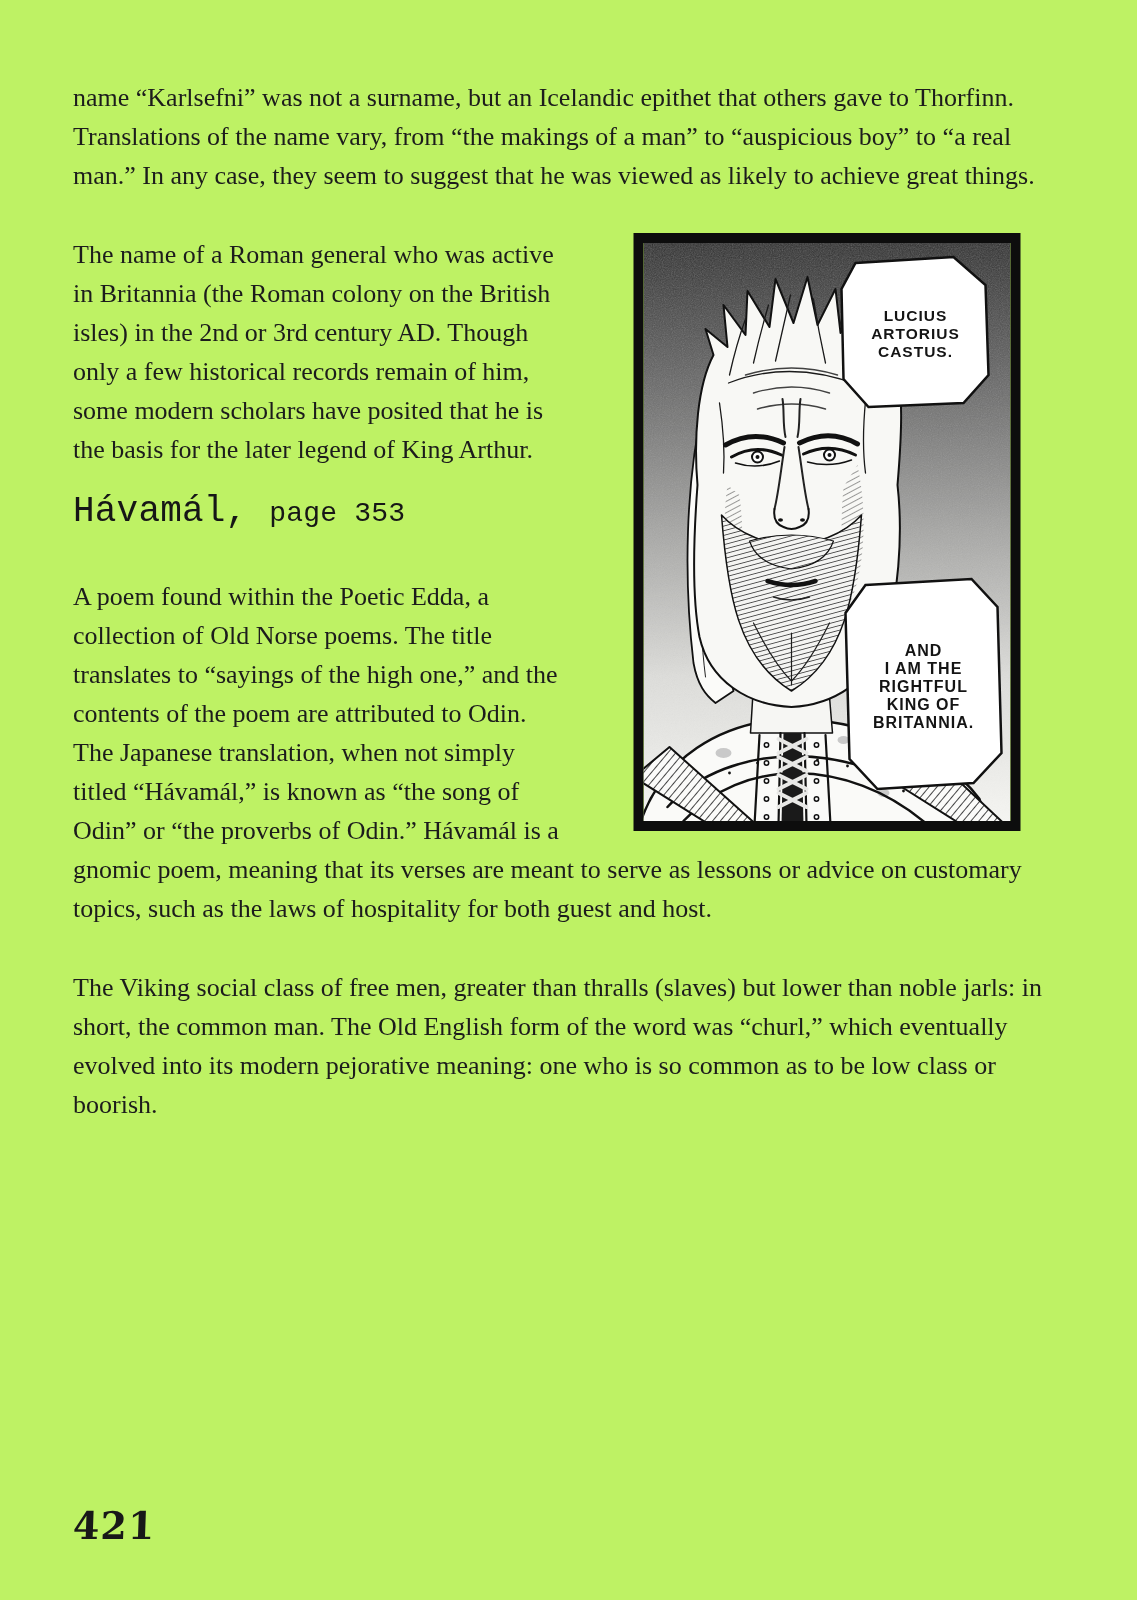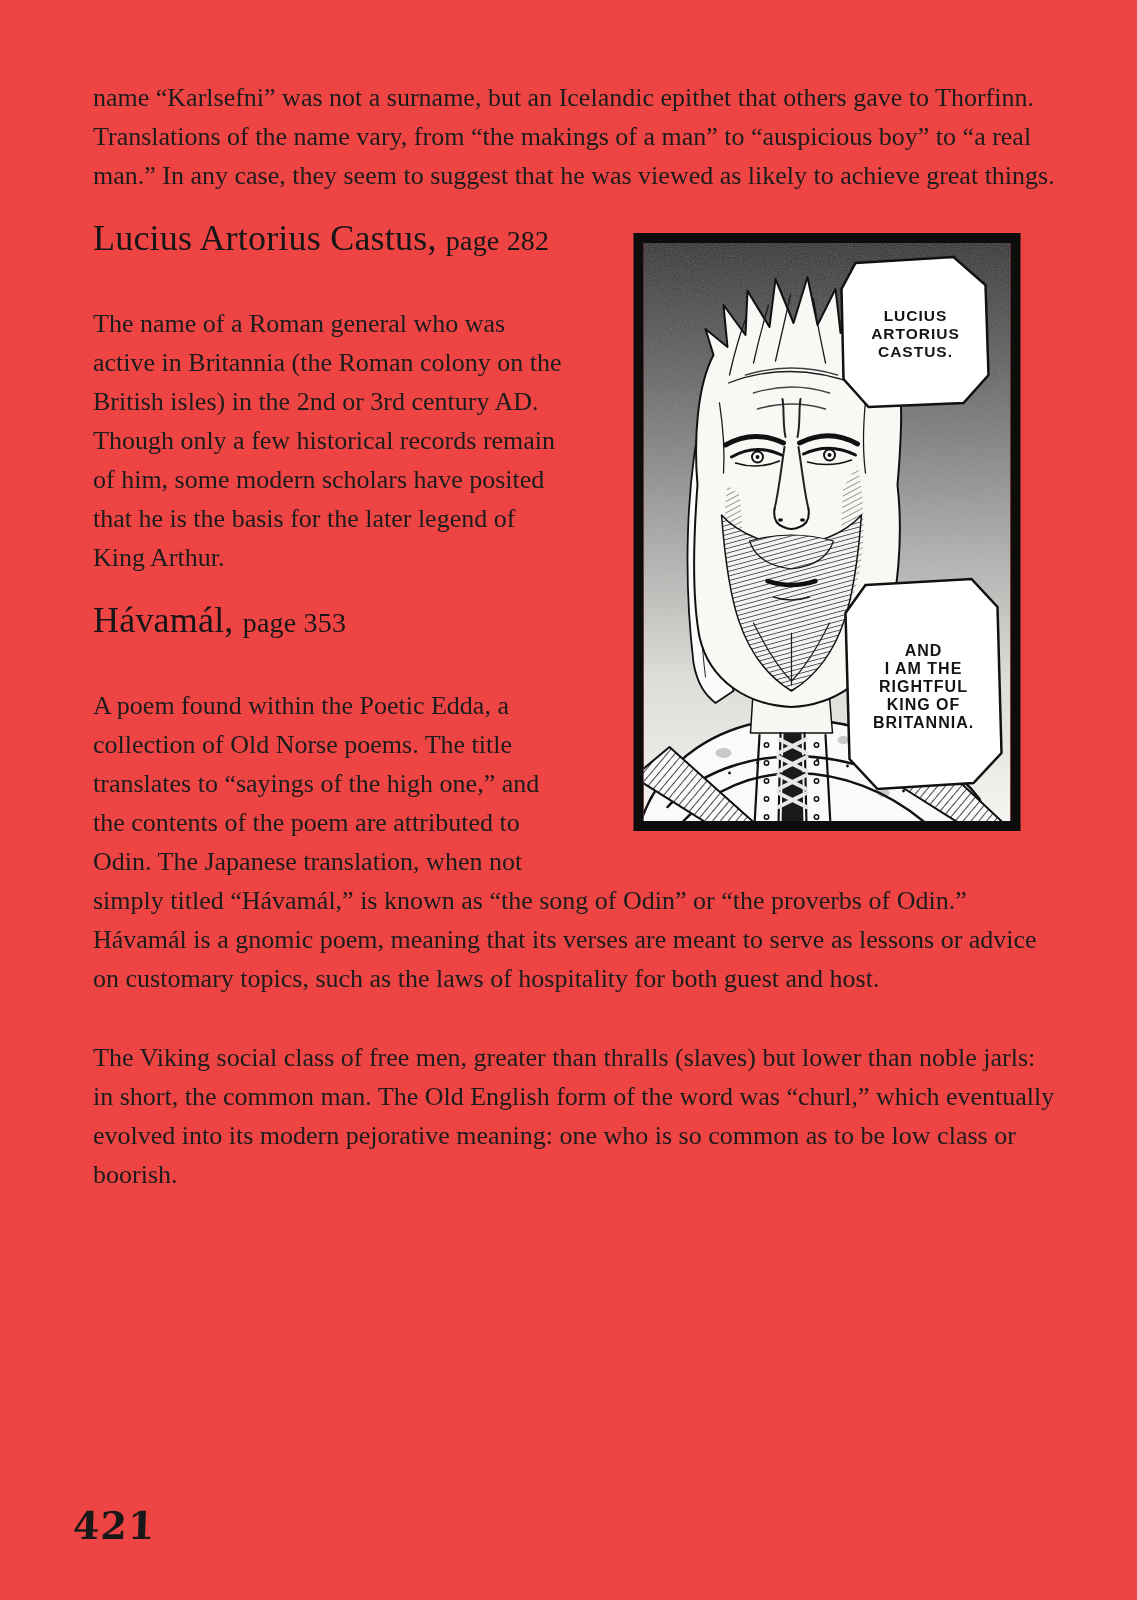--- a/index.html
+++ b/index.html
@@ -2,25 +2,24 @@
 <html><head>
 <meta charset="utf-8">
 <style>
   * { margin: 0; padding: 0; box-sizing: border-box; }
   html, body { background: #e8e8e6; }
   .page {
     position: relative;
     width: 1137px;
     height: 1600px;
     margin: 0 auto;
-    background: #ef4444;
+    background: #bef264;
     color: #1c1c1c;
     overflow: hidden;
     font-family: "Liberation Serif", serif;
-    padding-left: 20px;
   }
   .content {
     padding: 78px 80px 0 73px;
   }
   p.body {
     font-size: 26px;
     line-height: 39px;
     text-align: left;
     color: #1c1c1c;
   }
@@ -30,21 +29,21 @@
     line-height: 46px;
     margin-top: 20px;
     color: #161616;
     letter-spacing: 0.2px;
   }
   h2.section-heading .page-ref {
     font-size: 28px;
     letter-spacing: 0.2px;
   }
   .sec-body { margin-top: 40px; }
-  .sec-heading-mid { margin-top: 26px; }
+  .sec-heading-mid { margin-top: 26px; font-family: Liberation Mono, monospace; }
   figure.manga-panel {
     float: right;
     width: 460px;
     height: 598px;
     margin: 38px 0 18px 26px;
   }
   figure.manga-panel svg { display: block; width: 100%; height: 100%; }
   .page-number {
     position: absolute;
     left: 73px;
@@ -241,21 +240,20 @@
             <text class="bubble-text" x="290" y="459" font-size="16" text-anchor="middle">RIGHTFUL</text>
             <text class="bubble-text" x="290" y="477" font-size="16" text-anchor="middle">KING OF</text>
             <text class="bubble-text" x="290" y="495" font-size="16" text-anchor="middle">BRITANNIA.</text>
           </g>
         </g>
 
         <rect x="5" y="5" width="377" height="588" fill="none" stroke="#0d0d0d" stroke-width="10"></rect>
       </svg>
     </figure>
 
-    <h2 class="section-heading"><span>Lucius Artorius Castus,</span> <span class="page-ref">page 282</span></h2>
     <p class="body sec-body">The name of a Roman general who was active in Britannia (the Roman colony on the British isles) in the 2nd or 3rd century AD. Though only a few historical records remain of him, some modern scholars have posited that he is the basis for the later legend of King Arthur.</p>
 
     <h2 class="section-heading sec-heading-mid"><span>Hávamál,</span> <span class="page-ref">page 353</span></h2>
     <p class="body sec-body">A poem found within the Poetic Edda, a collection of Old Norse poems. The title translates to “sayings of the high one,” and the contents of the poem are attributed to Odin. The Japanese translation, when not simply titled “Hávamál,” is known as “the song of Odin” or “the proverbs of Odin.” Hávamál is a gnomic poem, meaning that its verses are meant to serve as lessons or advice on customary topics, such as the laws of hospitality for both guest and host.</p>
 
     <p class="body sec-body">The Viking social class of free men, greater than thralls (slaves) but lower than noble jarls: in short, the common man. The Old English form of the word was “churl,” which eventually evolved into its modern pejorative meaning: one who is so common as to be low class or boorish.</p>
 
   </main>
 
   <div class="page-number">421</div>

